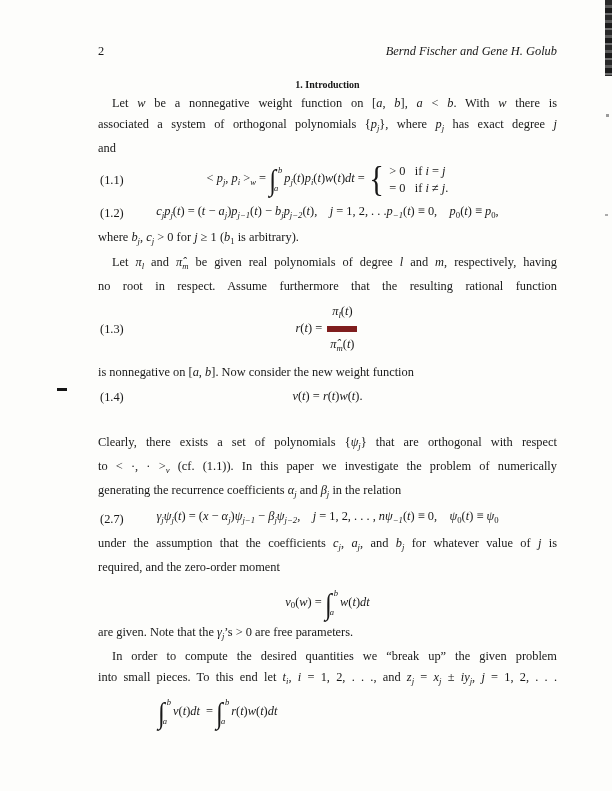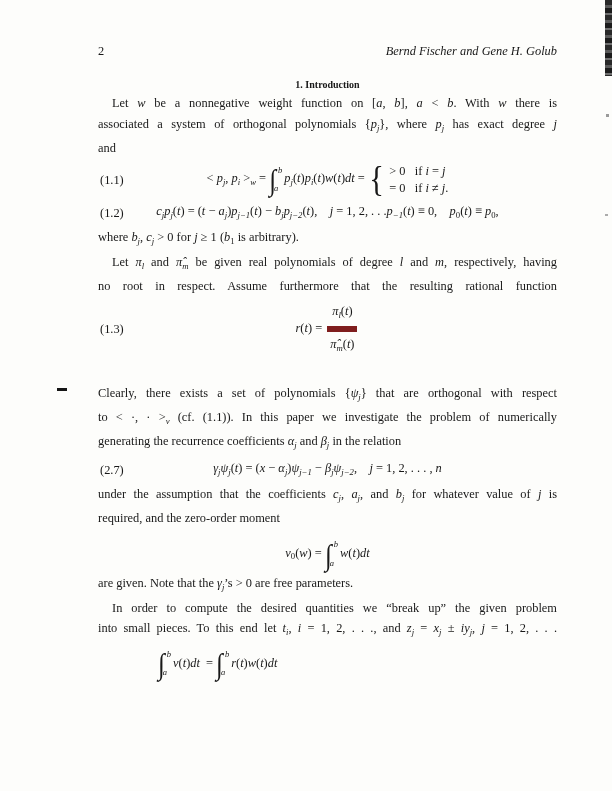--- a/index.html
+++ b/index.html
@@ -112,32 +112,38 @@
     <div>
       <div class="line j ind">Let <span class="seg-i">π</span><span class="seg-s">l</span> and <span class="seg-i">π̂</span><span class="seg-s">m</span> be given real polynomials of degree <span class="seg-i">l</span> and <span class="seg-i">m</span>, respectively, having</div>
       <div class="line j">no root in respect. Assume furthermore that the resulting rational function</div>
     </div>
 
     <div class="eq mt2" style="min-height:36px;">
       <span class="lbl">(1.3)</span>
       <span class="ebody"><span class="seg-i">r</span>(<span class="seg-i">t</span>) = <span class="frac"><span class="num"><span class="seg-i">π</span><span class="seg-s">l</span>(<span class="seg-i">t</span>)</span><span class="den"><span class="seg-i">π̂</span><span class="seg-s">m</span>(<span class="seg-i">t</span>)</span></span></span>
     </div>
 
+    <div class="line">is nonnegative on [<span class="seg-i">a</span>, <span class="seg-i">b</span>]. Now consider the new weight function</div>
 
+    <div class="eq mt2">
+      <span class="lbl">(1.4)</span>
+      <span class="ebody"><span class="seg-i">v</span>(<span class="seg-i">t</span>) = <span class="seg-i">r</span>(<span class="seg-i">t</span>)<span class="seg-i">w</span>(<span class="seg-i">t</span>).</span>
+    </div>
 
     <div class="mt7">
       <div class="line j">Clearly, there exists a set of polynomials {<span class="seg-i">ψ</span><span class="seg-s">j</span>} that are orthogonal with respect</div>
       <div class="line j">to &lt; ·, · &gt;<span class="seg-s">v</span> (cf. (1.1)). In this paper we investigate the problem of numerically</div>
       <div class="line">generating the recurrence coefficients <span class="seg-i">α</span><span class="seg-s">j</span> and <span class="seg-i">β</span><span class="seg-s">j</span> in the relation</div>
     </div>
 
     <div class="eq">
       <span class="lbl">(2.7)</span>
       <span class="ebody ecol">
         <span class="eqline"><span class="seg-i">γ</span><span class="seg-s">j</span><span class="seg-i">ψ</span><span class="seg-s">j</span>(<span class="seg-i">t</span>) = (<span class="seg-i">x</span> − <span class="seg-i">α</span><span class="seg-s">j</span>)<span class="seg-i">ψ</span><span class="seg-s">j−1</span> − <span class="seg-i">β</span><span class="seg-s">j</span><span class="seg-i">ψ</span><span class="seg-s">j−2</span>, <span class="seg-i">j</span> = 1, 2, . . . , <span class="seg-i">n</span></span>
+        <span class="eqline"><span class="seg-i">ψ</span><span class="seg-s">−1</span>(<span class="seg-i">t</span>) ≡ 0, <span class="seg-i">ψ</span><span class="seg-sn">0</span>(<span class="seg-i">t</span>) ≡ <span class="seg-i">ψ</span><span class="seg-sn">0</span></span>
       </span>
     </div>
 
     <div>
       <div class="line j">under the assumption that the coefficients <span class="seg-i">c</span><span class="seg-s">j</span>, <span class="seg-i">a</span><span class="seg-s">j</span>, and <span class="seg-i">b</span><span class="seg-s">j</span> for whatever value of <span class="seg-i">j</span> is</div>
       <div class="line">required, and the zero-order moment</div>
     </div>
 
     <div class="eq mt8" style="min-height:34px;">
       <span class="ebody"><span class="seg-i">ν</span><span class="seg-sn">0</span>(<span class="seg-i">w</span>) = <span class="int"><span class="isym">∫</span><span class="ilim">

